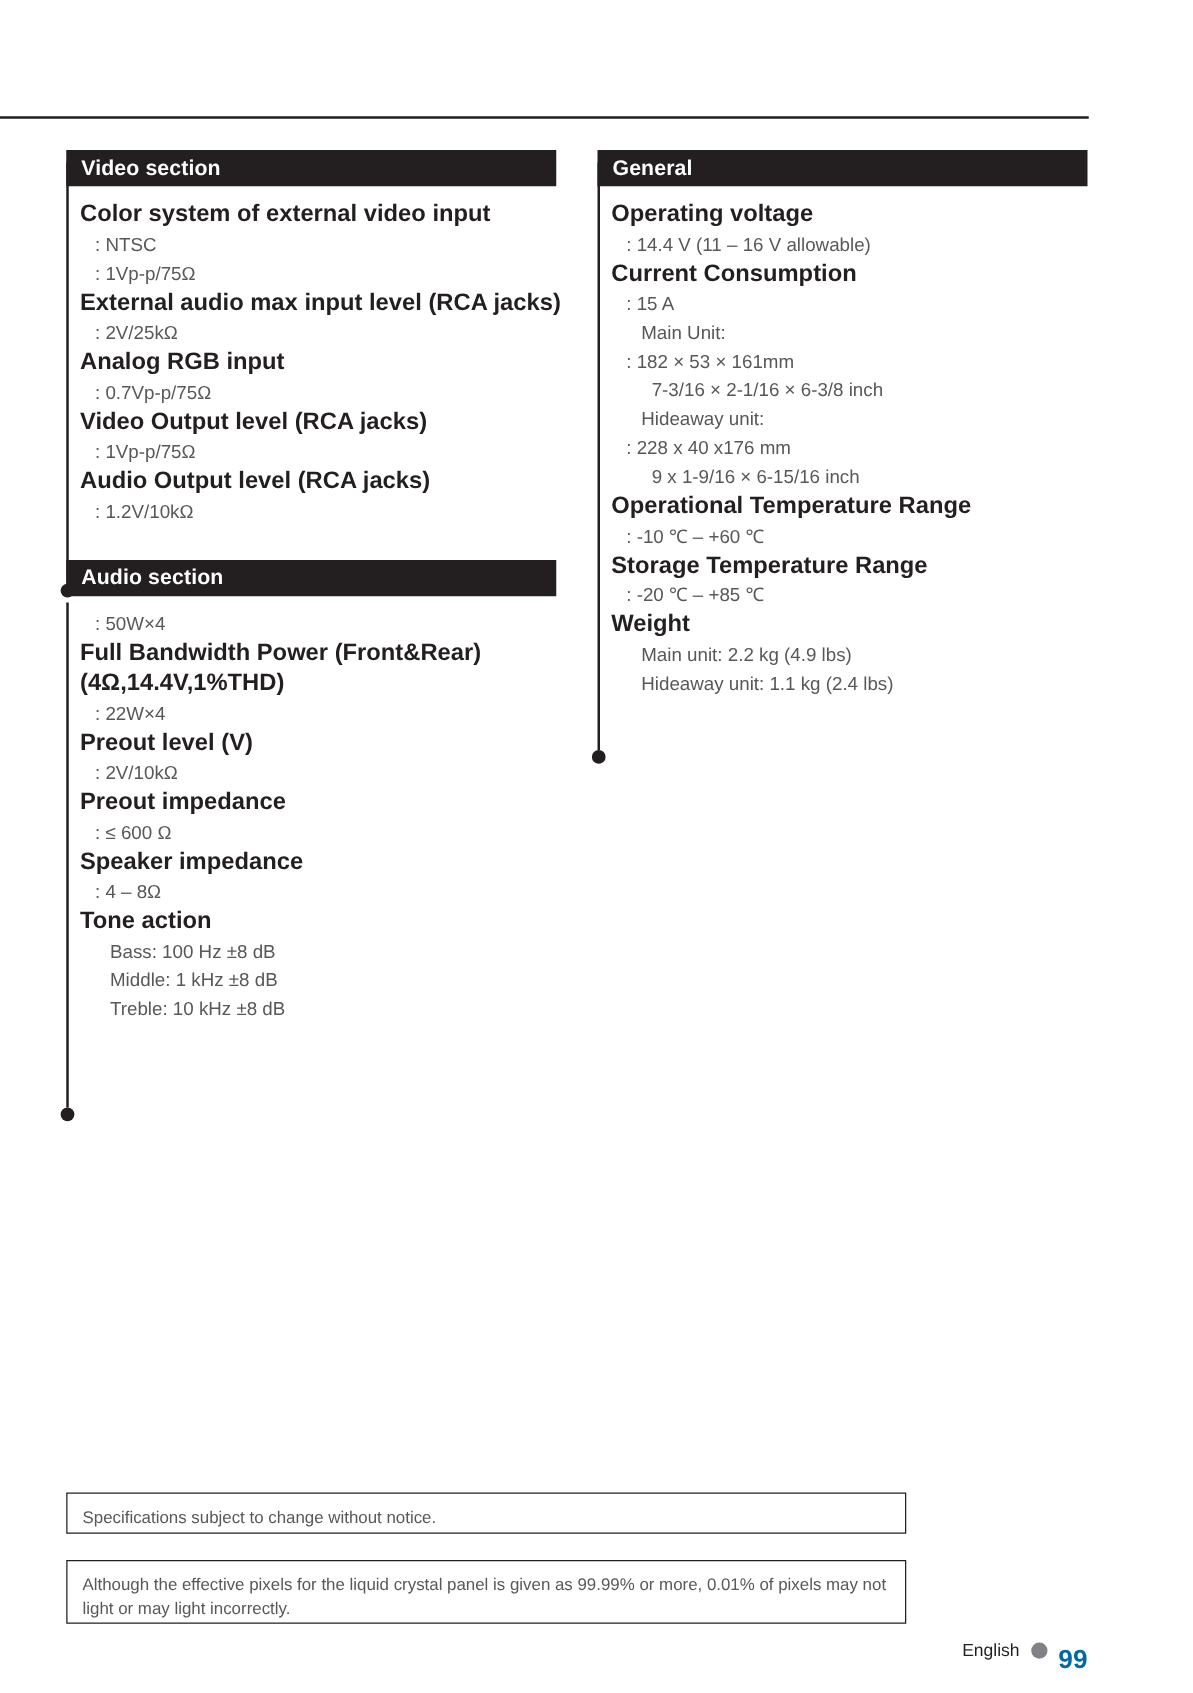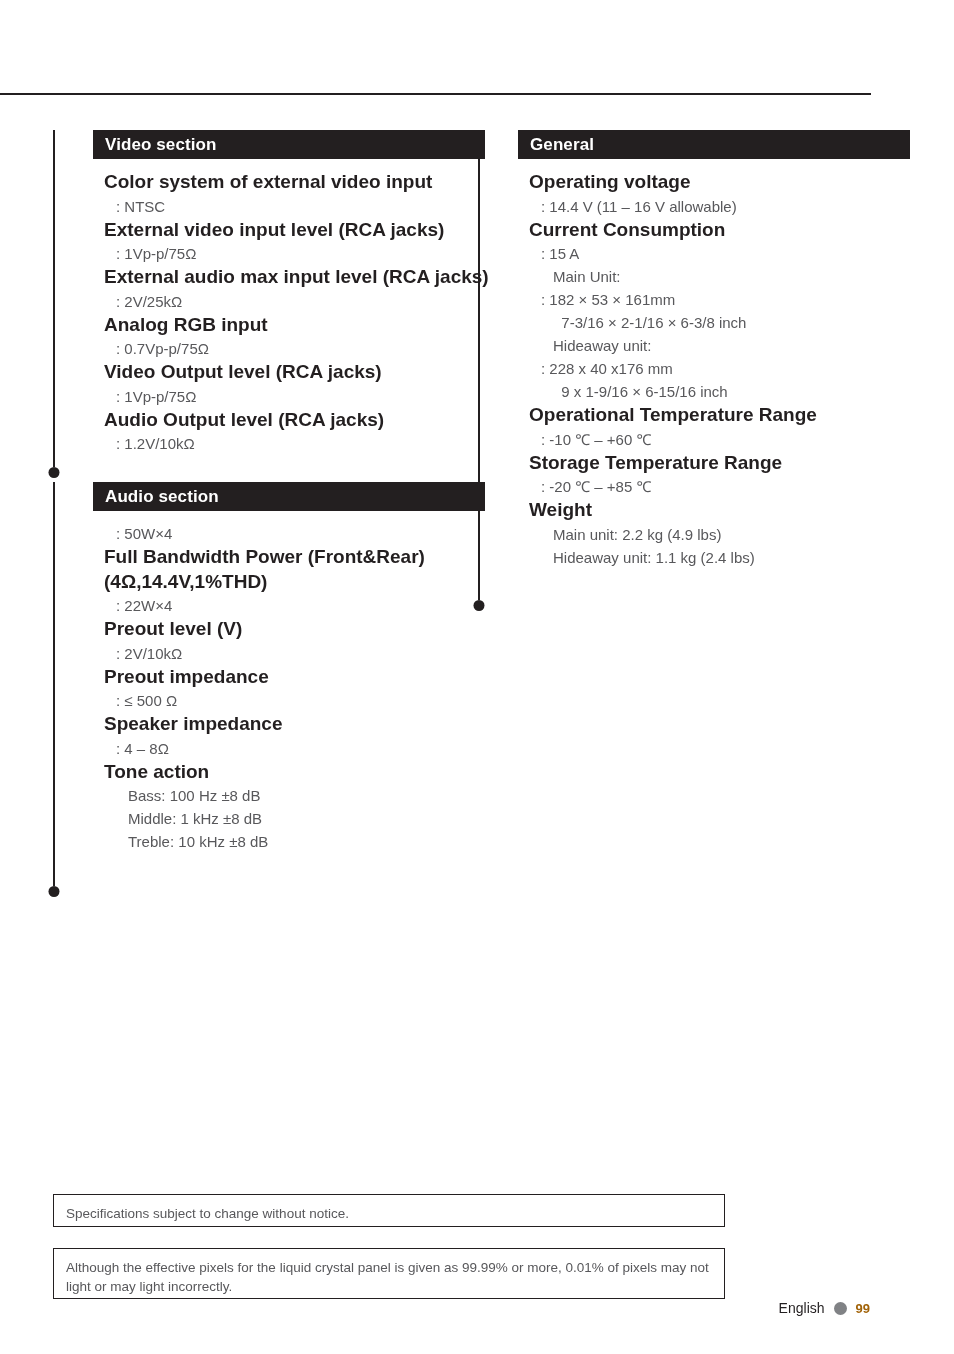--- a/index.html
+++ b/index.html
@@ -22,23 +22,22 @@
     left: 0;
     top: 93px;
     width: 871px;
     height: 2px;
     background: #231f20;
   }
 
   
   .col {
     position: absolute;
-    top: 130px;
+    top: 120px;
     width: 392px;
-    padding-left: 40px;
   }
   .col-left  { left: 53px; }
   .col-right { left: 478px; }
 
   
   .side-rule {
     position: absolute;
     width: 1.5px;
     background: #231f20;
   }
@@ -125,23 +124,24 @@
     color: #231f20;
   }
   .footer-dot {
     width: 13px;
     height: 13px;
     border-radius: 50%;
     background: #808285;
     display: block;
   }
   .footer-page {
-    font-size: 13px;
+    font-size: 21px;
     font-weight: bold;
-    color: #a16207;
+    color: #0369a1;
+    margin-top: 16px;
   }
 </style>
 </head>
 <body>
 
 <div class="top-rule"></div>
 
 <div class="side-rule rule-v1">
   <span class="dot"></span>
 </div>
@@ -153,21 +153,20 @@
 </div>
 
 <div class="col col-left">
   <div>
     <div class="sec-bar">
       <span class="sec-bar-title">Video section</span>
     </div>
     <div class="sec-body">
       <div class="spec-label">Color system of external video input</div>
       <div class="spec-value">: NTSC</div>
-      <div class="spec-label">External video input level (RCA jacks)</div>
       <div class="spec-value">: 1Vp-p/75Ω</div>
       <div class="spec-label">External audio max input level (RCA jacks)</div>
       <div class="spec-value">: 2V/25kΩ</div>
       <div class="spec-label">Analog RGB input</div>
       <div class="spec-value">: 0.7Vp-p/75Ω</div>
       <div class="spec-label">Video Output level (RCA jacks)</div>
       <div class="spec-value">: 1Vp-p/75Ω</div>
       <div class="spec-label">Audio Output level (RCA jacks)</div>
       <div class="spec-value">: 1.2V/10kΩ</div>
     </div>
@@ -180,21 +179,21 @@
       <span class="sec-bar-title">Audio section</span>
     </div>
     <div class="sec-body">
       <div class="spec-value">: 50W×4</div>
       <div class="spec-label">Full Bandwidth Power (Front&amp;Rear)
 (4Ω,14.4V,1%THD)</div>
       <div class="spec-value">: 22W×4</div>
       <div class="spec-label">Preout level (V)</div>
       <div class="spec-value">: 2V/10kΩ</div>
       <div class="spec-label">Preout impedance</div>
-      <div class="spec-value">: ≤ 500 Ω</div>
+      <div class="spec-value">: ≤ 600 Ω</div>
       <div class="spec-label">Speaker impedance</div>
       <div class="spec-value">: 4 – 8Ω</div>
       <div class="spec-label">Tone action</div>
       <div class="spec-value indent2">Bass: 100 Hz ±8 dB</div>
       <div class="spec-value indent2">Middle: 1 kHz ±8 dB</div>
       <div class="spec-value indent2">Treble: 10 kHz ±8 dB</div>
     </div>
   </div>
 </div>
 

